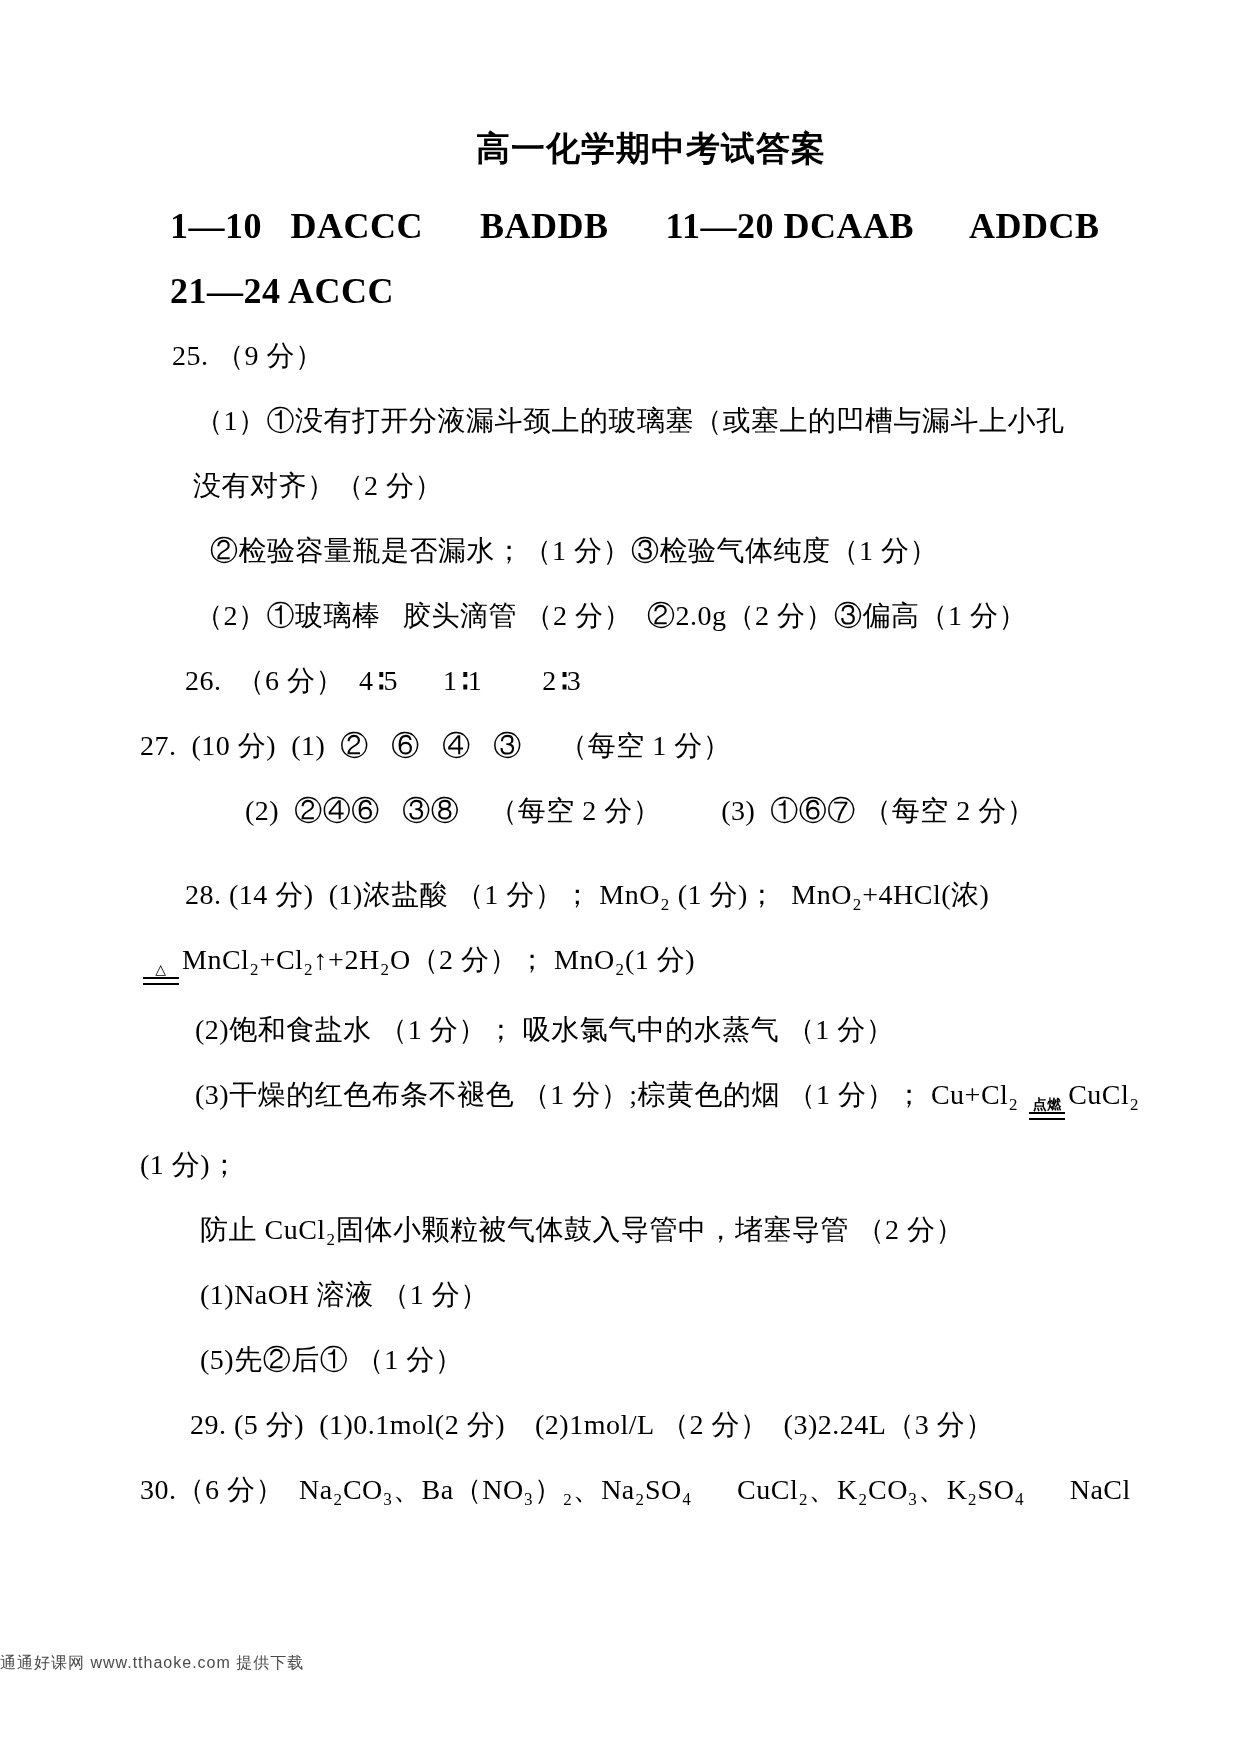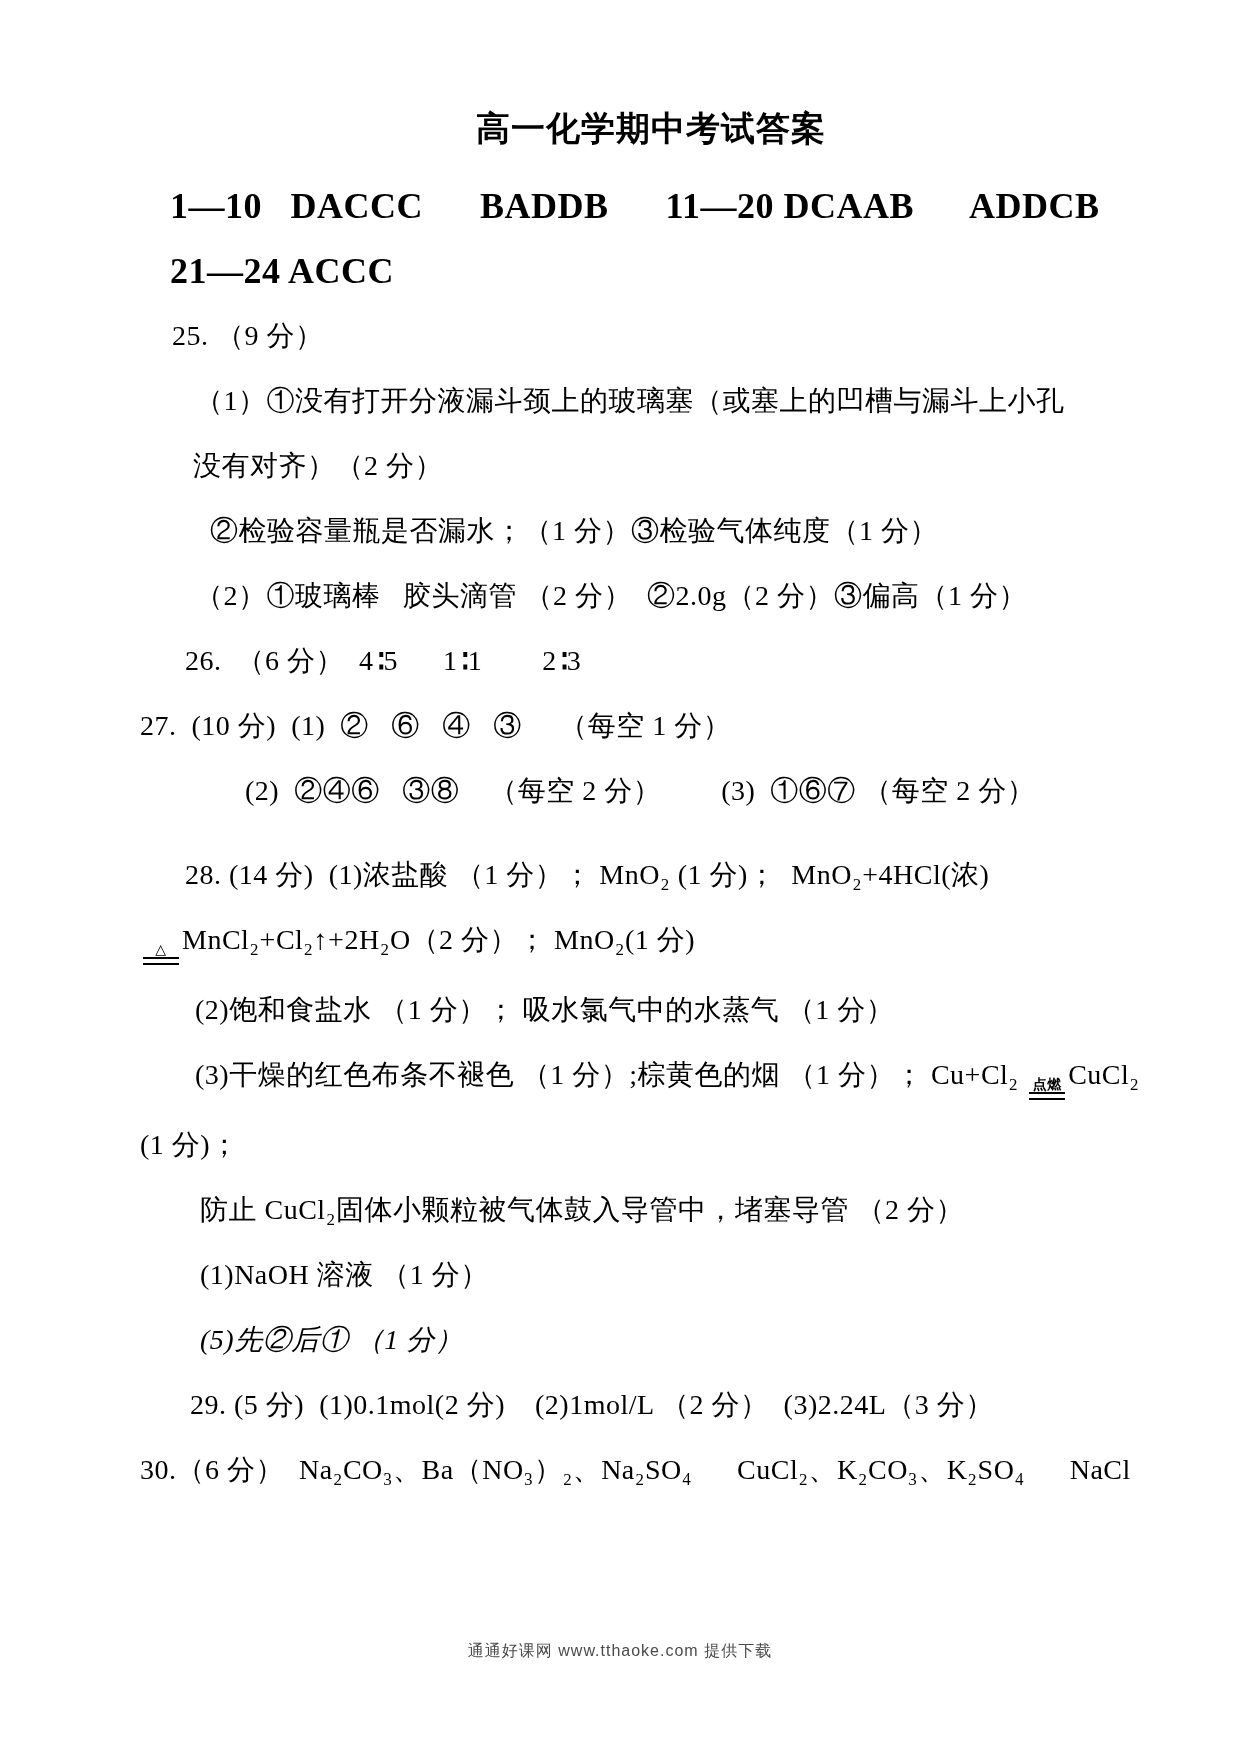--- a/index.html
+++ b/index.html
@@ -12,21 +12,21 @@
     width: 1240px;
     height: 1754px;
     margin: 0 auto;
     background: #ffffff;
     color: #000000;
     font-family: "Liberation Serif", "DejaVu Serif", serif;
     overflow: hidden;
   }
   .content {
     position: absolute;
-    top: 106px;
+    top: 126px;
     left: 140px;
     right: 78px;
   }
   .doc-title {
     text-align: center;
     font-size: 34px;
     font-weight: bold;
     line-height: 46px;
     margin-bottom: 34px;
     letter-spacing: 1px;
@@ -62,22 +62,21 @@
     min-width: 36px;
     height: 8px;
     border-top: 2px solid #000;
     border-bottom: 2px solid #000;
     box-sizing: border-box;
   }
   .footer {
     position: absolute;
     left: 0;
     right: 0;
-    bottom: 92px;
-    text-align: center;
+    bottom: 80px;
     font-size: 16px;
     color: #4a4a4a;
     font-family: "Liberation Sans", "DejaVu Sans", sans-serif;
     letter-spacing: 1px;
   }
 </style>
 </head>
 <body>
 
 <div class="page">
@@ -94,19 +93,19 @@
         <div class="line" style="padding-left: 45px;">26.  （6 分）  4∶5      1∶1        2∶3</div>
         <div class="line" style="padding-left: 0px;">27.  (10 分)  (1)  ②   ⑥   ④   ③     （每空 1 分）</div>
         <div class="line" style="padding-left: 105px;">(2)  ②④⑥   ③⑧    （每空 2 分）        (3)  ①⑥⑦ （每空 2 分）</div>
         <div class="line" style="padding-left: 45px; margin-top: 44px;">28. (14 分)  (1)浓盐酸 （1 分）； MnO₂ (1 分)；  MnO₂+4HCl(浓)</div>
         <div class="line" style="padding-left: 0px;"><span class="eq-over"><span class="over-label">△</span><span class="eq-bar"></span></span>MnCl₂+Cl₂↑+2H₂O（2 分）； MnO₂(1 分)</div>
         <div class="line" style="padding-left: 55px;">(2)饱和食盐水 （1 分）； 吸水氯气中的水蒸气 （1 分）</div>
         <div class="line" style="padding-left: 55px;">(3)干燥的红色布条不褪色 （1 分）;棕黄色的烟 （1 分）； Cu+Cl₂ <span class="eq-over"><span class="over-label">点燃</span><span class="eq-bar"></span></span>CuCl₂</div>
         <div class="line" style="padding-left: 0px;">(1 分)；</div>
         <div class="line" style="padding-left: 60px;">防止 CuCl₂固体小颗粒被气体鼓入导管中，堵塞导管 （2 分）</div>
         <div class="line" style="padding-left: 60px;">(1)NaOH 溶液 （1 分）</div>
-        <div class="line" style="padding-left: 60px; font-style: italic;">(5)先②后① （1 分）</div>
+        <div class="line" style="padding-left: 60px;">(5)先②后① （1 分）</div>
         <div class="line" style="padding-left: 50px;">29. (5 分)  (1)0.1mol(2 分)    (2)1mol/L （2 分）  (3)2.24L（3 分）</div>
         <div class="line" style="padding-left: 0px;">30.（6 分）  Na₂CO₃、Ba（NO₃）₂、Na₂SO₄      CuCl₂、K₂CO₃、K₂SO₄      NaCl</div>
       </div>
   </div>
   <div class="footer">通通好课网  www.tthaoke.com  提供下载</div>
 </div>
 
 </body></html>

